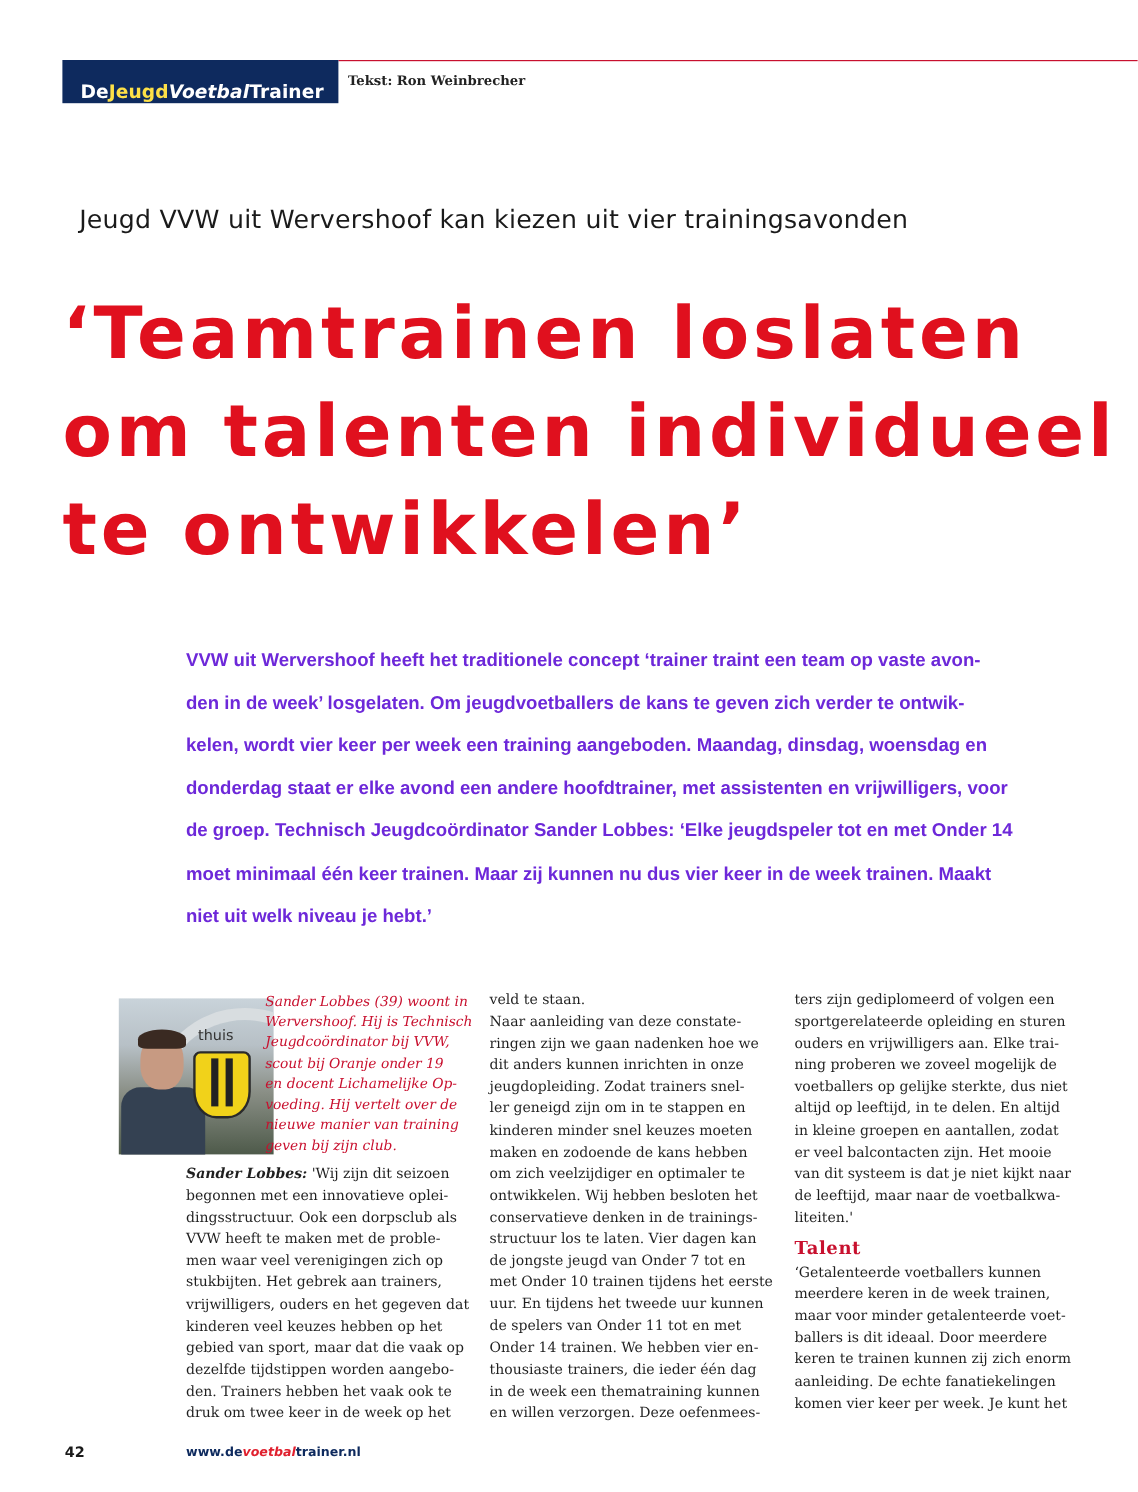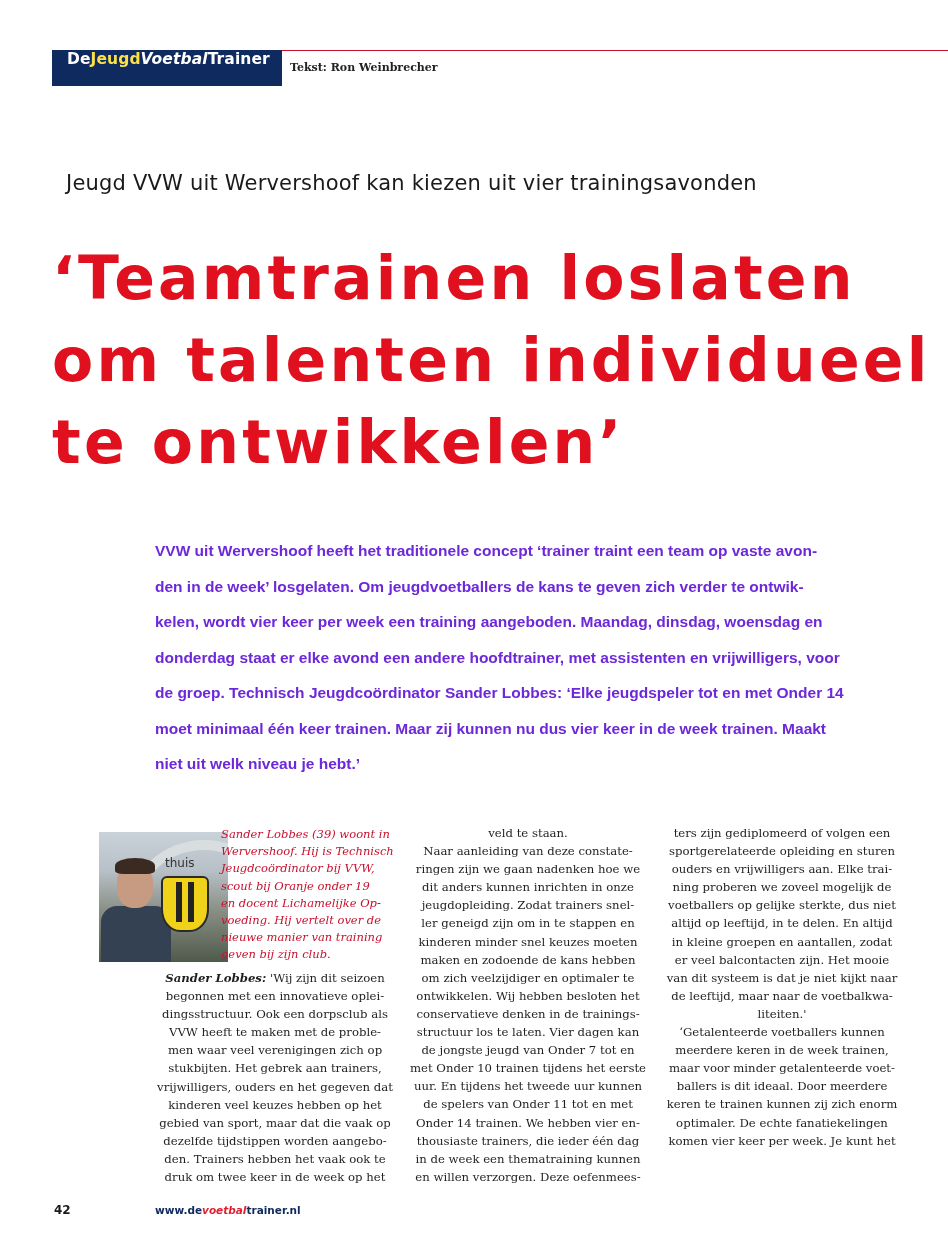--- a/index.html
+++ b/index.html
@@ -1,19 +1,19 @@
 <!DOCTYPE html>
 <html><head>
 <meta charset="utf-8">
 <style>
   html, body { margin:0; padding:0; background:#ffffff; }
   body { width:948px; height:1243px; position:relative; overflow:hidden; font-family:"DejaVu Sans", sans-serif; color:#1a1a1a; }
 
   .top-rule { position:absolute; left:282px; top:50px; right:0; height:1px; background:#c8102e; }
-  .logo { position:absolute; left:52px; top:50px; width:230px; height:36px; background:#0e2a5e; display:flex; align-items:flex-start; padding-left:15px; box-sizing:border-box; font-family:"DejaVu Sans", sans-serif; font-weight:bold; font-size:15.5px; letter-spacing:0.1px; white-space:nowrap; }
+  .logo { position:absolute; left:52px; top:50px; width:230px; height:36px; background:#0e2a5e; display:flex; align-items:flex-end; padding-left:15px; box-sizing:border-box; font-family:"DejaVu Sans", sans-serif; font-weight:bold; font-size:15.5px; letter-spacing:0.1px; white-space:nowrap; }
   .logo .w { color:#ffffff; }
   .logo .r { color:#fde047; }
   .logo .i { color:#ffffff; font-style:italic; }
   .byline { position:absolute; left:290px; top:61px; font-family:"DejaVu Serif", serif; font-weight:bold; font-size:11px; color:#222; }
 
   .kicker { position:absolute; left:66px; top:171px; font-family:"DejaVu Sans", sans-serif; font-size:21px; color:#1a1a1a; letter-spacing:0.2px; }
 
   .headline { position:absolute; left:52px; top:237px; width:880px; font-family:"DejaVu Sans", sans-serif; font-weight:bold; font-size:60px; line-height:82px; color:#e0101e; letter-spacing:3.2px; }
   .headline div { white-space:nowrap; }
 
@@ -26,21 +26,21 @@
   .photo .hair { position:absolute; left:16px; top:26px; width:40px; height:16px; background:#3a2a22; border-radius:50% 50% 20% 20%; }
   .photo .body { position:absolute; left:2px; top:74px; width:70px; height:60px; background:#344152; border-radius:16px 16px 0 0; }
   .photo .badge { position:absolute; left:62px; top:44px; width:44px; height:52px; background:#f1d21a; border-radius:6px 6px 40% 40%; border:2px solid #2a2a2a; }
   .photo .badge::before { content:""; position:absolute; left:13px; top:4px; width:6px; height:40px; background:#222; }
   .photo .badge::after { content:""; position:absolute; left:25px; top:4px; width:6px; height:40px; background:#222; }
   .photo .thuis { position:absolute; left:66px; top:24px; font-family:"DejaVu Sans", sans-serif; font-size:12px; color:#333; }
 
   .caption { position:absolute; left:221px; top:826px; width:185px; font-family:"DejaVu Serif", serif; font-style:italic; font-size:11.5px; line-height:17.2px; color:#c8102e; }
   .caption div { white-space:nowrap; }
 
-  .col { position:absolute; font-family:"DejaVu Serif", serif; font-size:11.7px; line-height:18.1px; color:#1f1f1f;text-align:center; }
+  .col { position:absolute; font-family:"DejaVu Serif", serif; font-size:11.7px; line-height:18.1px; color:#1f1f1f; }
   .col div { white-space:nowrap; }
   .col1 { left:155px; top:969px; width:240px; }
   .col2 { left:408px; top:824px; width:240px; }
   .col3 { left:662px; top:824px; width:240px; }
   .col b { font-weight:bold;font-style:italic; }
   .subhead { font-family:"DejaVu Serif", serif; font-weight:bold; color:#c8102e; font-size:15px; line-height:22px; margin-top:6px; letter-spacing:0.5px; }
 
   .pagenum { position:absolute; left:54px; top:1203px; font-family:"DejaVu Sans", sans-serif; font-weight:bold; font-size:12px; color:#1a1a1a; }
   .url { position:absolute; left:155px; top:1204px; font-family:"DejaVu Sans", sans-serif; font-weight:bold; font-size:10.5px; color:#0e2a5e; }
   .url .r { color:#e0202e; font-style:italic; }
@@ -139,25 +139,26 @@
   <div>sportgerelateerde opleiding en sturen</div>
   <div>ouders en vrijwilligers aan. Elke trai-</div>
   <div>ning proberen we zoveel mogelijk de</div>
   <div>voetballers op gelijke sterkte, dus niet</div>
   <div>altijd op leeftijd, in te delen. En altijd</div>
   <div>in kleine groepen en aantallen, zodat</div>
   <div>er veel balcontacten zijn. Het mooie</div>
   <div>van dit systeem is dat je niet kijkt naar</div>
   <div>de leeftijd, maar naar de voetbalkwa-</div>
   <div>liteiten.'</div>
+  <div class="subhead">Talent</div>
   <div>‘Getalenteerde voetballers kunnen</div>
   <div>meerdere keren in de week trainen,</div>
   <div>maar voor minder getalenteerde voet-</div>
   <div>ballers is dit ideaal. Door meerdere</div>
   <div>keren te trainen kunnen zij zich enorm</div>
-  <div>optimaler. De echte fanatiekelingen</div>
+  <div>aanleiding. De echte fanatiekelingen</div>
   <div>komen vier keer per week. Je kunt het</div>
 </div>
 
 <div class="pagenum">42</div>
 <div class="url">
   <span>www.de</span><span class="r">voetbal</span><span>trainer.nl</span>
 </div>
 
 </body></html>

